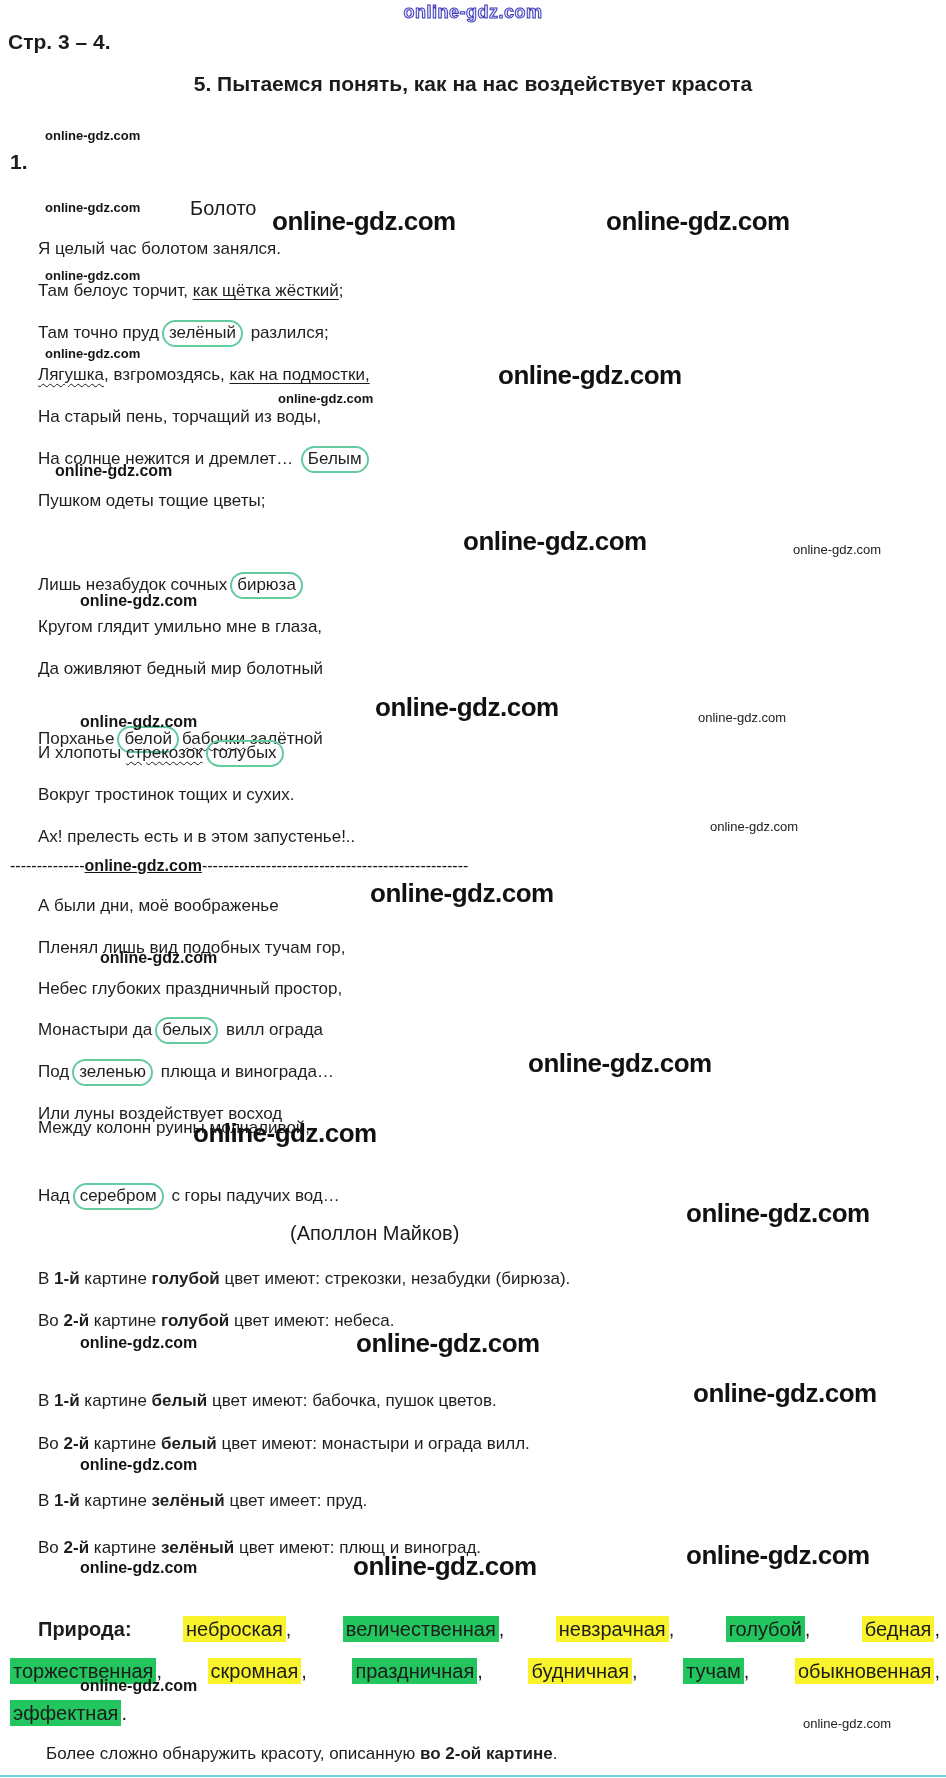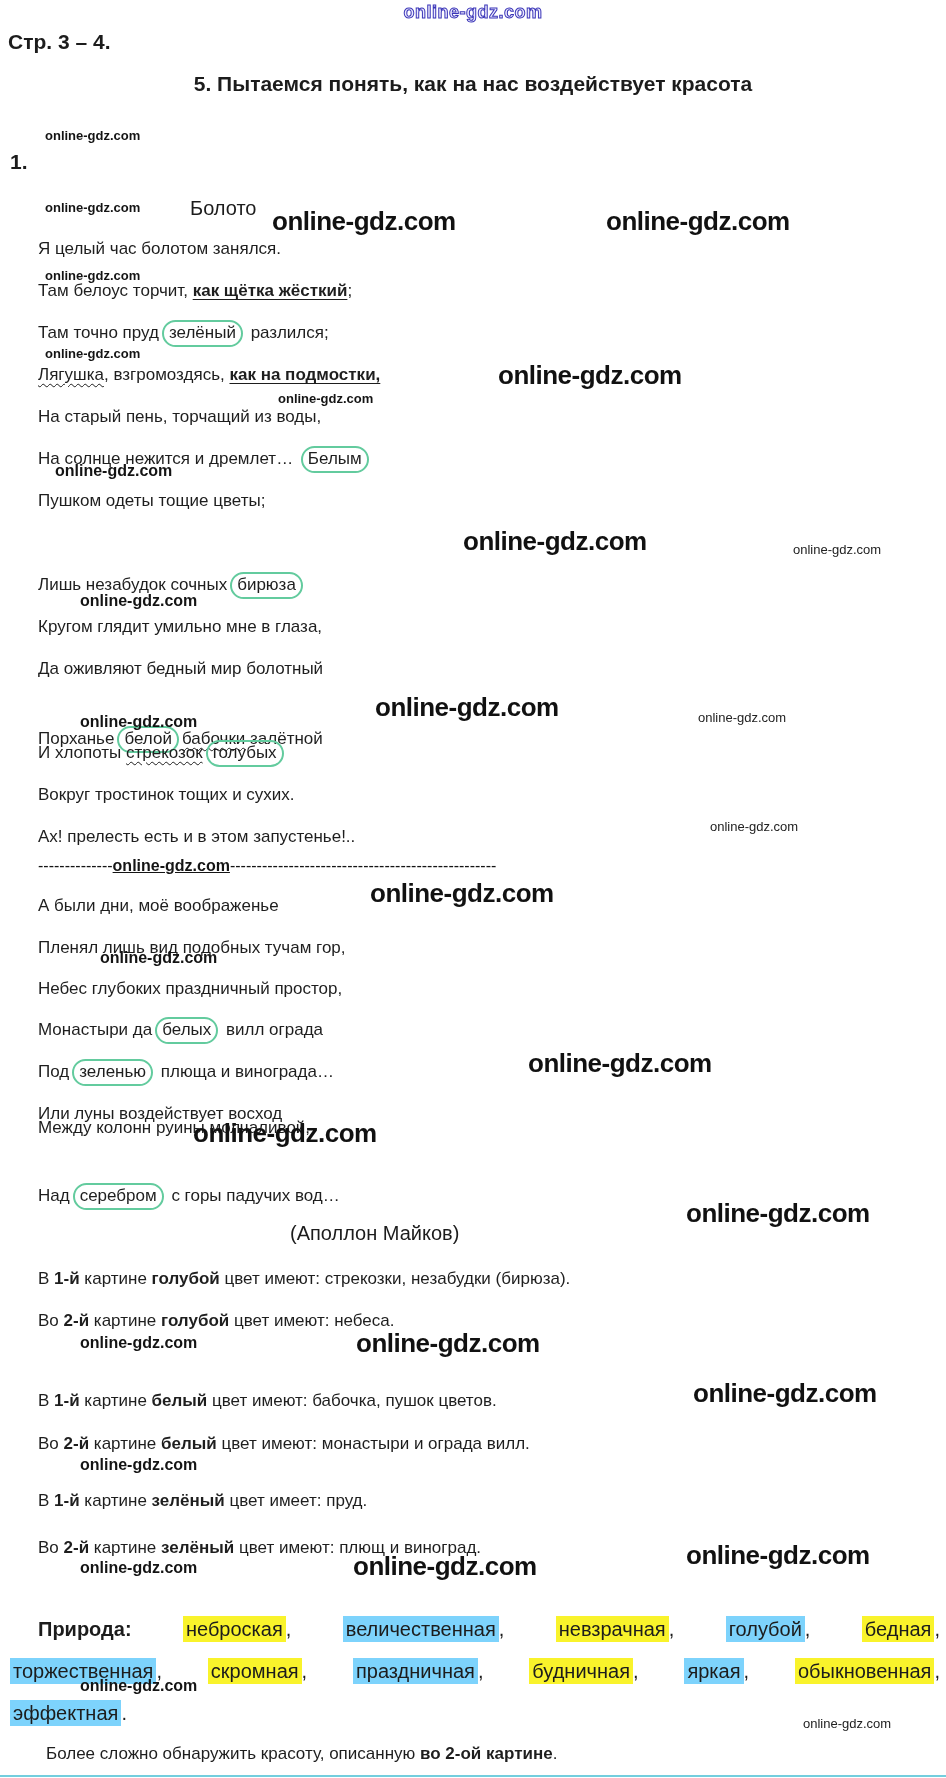--- a/index.html
+++ b/index.html
@@ -6,38 +6,38 @@
   #page{position:relative;width:946px;height:1778px;background:#ffffff;overflow:hidden;
         font-family:"Liberation Sans","DejaVu Sans",sans-serif;color:#1c1c1c;}
   .abs{position:absolute;white-space:nowrap;}
   .line{font-size:17px;line-height:26px;color:#1e1e1e;}
   .pagehead{font-size:21px;font-weight:bold;}
   .title-center{left:0;right:0;text-align:center;font-size:21px;font-weight:bold;}
   .poem-title{font-size:20px;}
   .tasknum{font-size:21px;font-weight:600;}
   .author{font-size:20px;}
   
-  .seg-u{text-decoration:underline;text-underline-offset:3px;text-decoration-thickness:1px;font-weight:bold;}
+  .seg-u{text-decoration:underline;text-underline-offset:3px;text-decoration-thickness:1px;}
   .seg-w{text-decoration:underline;text-decoration-style:wavy;text-underline-offset:3px;text-decoration-thickness:1px;}
   .seg-o{display:inline-block;border:2px solid #63cb9e;border-radius:14px;padding:0 5px 1px 5px;margin:0 3px;line-height:22px;}
   .seg-b{font-weight:bold;}
   .seg-hy{background:#f9f32b;padding:2px 3px;}
-  .seg-hc{background:#7dd3fc;padding:2px 3px;}
+  .seg-hc{background:#22c55e;padding:2px 3px;}
   
   .hl-row{display:flex;justify-content:space-between;font-size:20px;line-height:26px;}
   .hl-row .seg-item{display:inline-block;}
   
   .wm-top{left:0;right:0;top:2px;text-align:center;font-size:18px;font-weight:bold;
           color:#eceafd;-webkit-text-stroke:1px #3a35b8;letter-spacing:.5px;}
   .wm-sm{font-size:13px;font-weight:700;color:#141414;}
   .wm-md{font-size:16px;font-weight:700;color:#141414;}
   .wm-rt{font-size:13px;font-weight:400;color:#222;}
   .wm-big{font-size:26px;font-weight:600;color:#111;letter-spacing:-0.5px;}
   
-  .dash-row{font-size:16px;line-height:18px;color:#141414;margin-left:28px;}
+  .dash-row{font-size:16px;line-height:18px;color:#141414;}
   .dash-row .wm-inline{font-weight:700;text-decoration:underline;}
   .bottom-rule{position:absolute;left:0;top:1775px;width:946px;height:2px;background:#5ac6d8;opacity:.85;}
 </style>
 </head>
 <body>
 
 <div id="page">
 
   <div class="abs wm-top">online-gdz.com</div>
 
@@ -90,21 +90,21 @@
       <span class="seg-item"><span class="seg-hc">величественная</span><span>,</span></span>
       <span class="seg-item"><span class="seg-hy">невзрачная</span><span>,</span></span>
       <span class="seg-item"><span class="seg-hc">голубой</span><span>,</span></span>
       <span class="seg-item"><span class="seg-hy">бедная</span><span>,</span></span>
     </div>
   <div class="abs hl-row" style="left:10px;top:1658px;width:930px;">
       <span class="seg-item"><span class="seg-hc">торжественная</span><span>,</span></span>
       <span class="seg-item"><span class="seg-hy">скромная</span><span>,</span></span>
       <span class="seg-item"><span class="seg-hc">праздничная</span><span>,</span></span>
       <span class="seg-item"><span class="seg-hy">будничная</span><span>,</span></span>
-      <span class="seg-item"><span class="seg-hc">яркая</span><span>,</span></span>
+      <span class="seg-item"><span class="seg-hc">тучам</span><span>,</span></span>
       <span class="seg-item"><span class="seg-hy">обыкновенная</span><span>,</span></span>
     </div>
   <div class="abs hl-row" style="left:10px;top:1700px;width:200px;justify-content:flex-start;">
       <span class="seg-item"><span class="seg-hc">эффектная</span><span>.</span></span>
     </div>
 
   <div class="abs line" style="left:46px;top:1741px;"><span class="seg-item"><span>Более сложно обнаружить красоту, описанную </span></span><span class="seg-item"><span class="seg-b">во 2-ой картине</span></span><span class="seg-item"><span>.</span></span></div>
 
   <div class="abs wm-sm" style="left:45px;top:128px;">online-gdz.com</div>
   <div class="abs wm-sm" style="left:45px;top:200px;">online-gdz.com</div>

